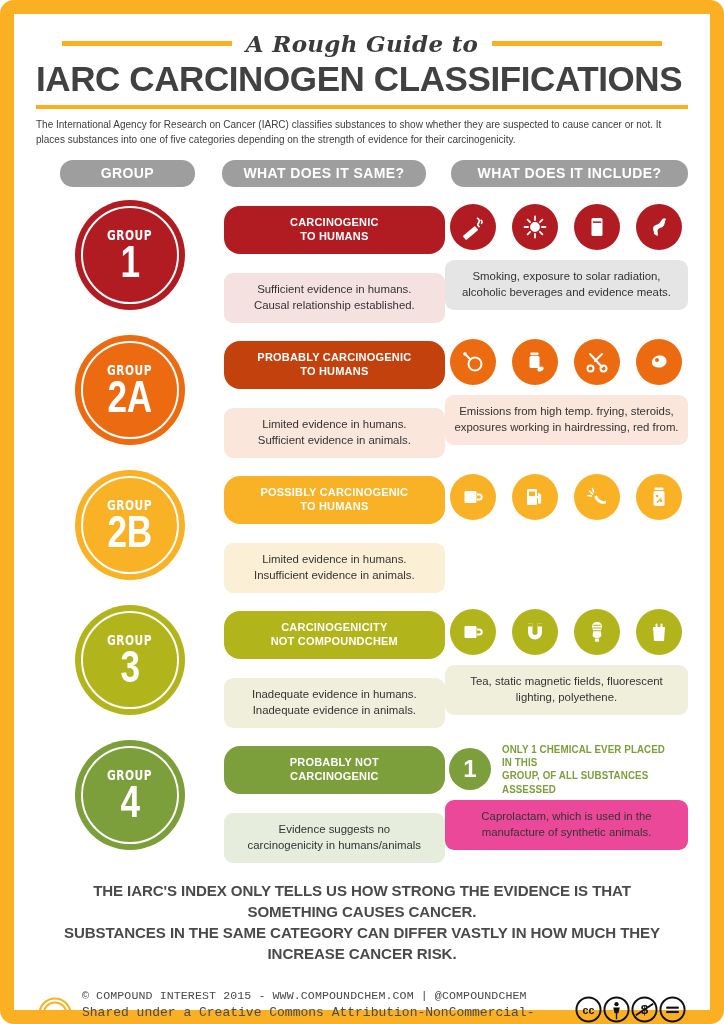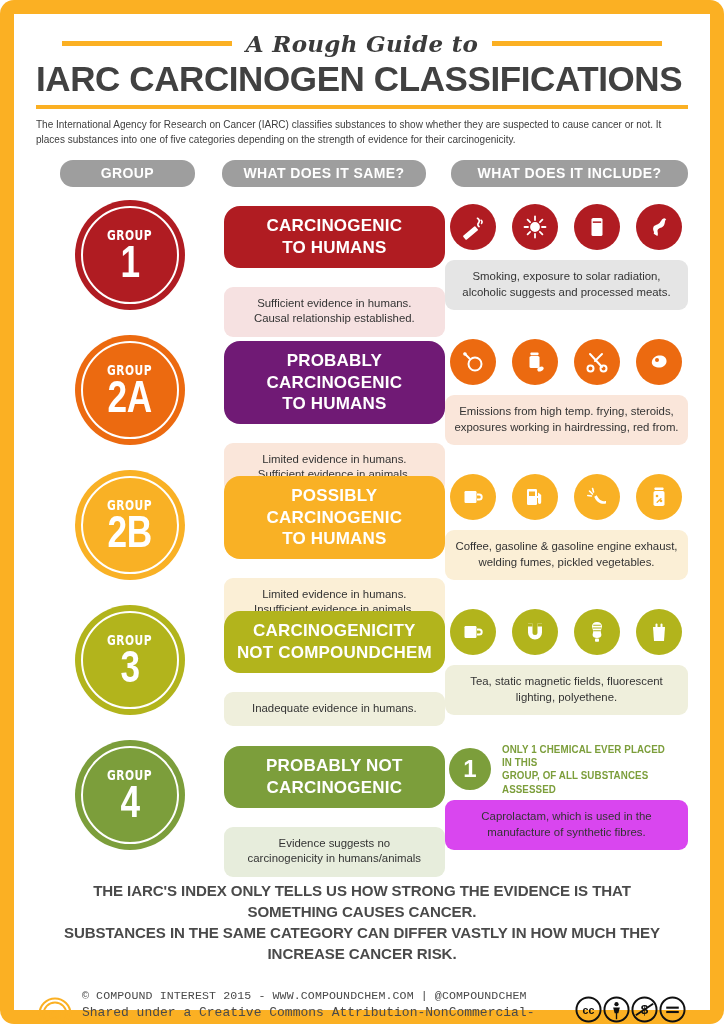--- a/index.html
+++ b/index.html
@@ -116,21 +116,21 @@
     position: relative; z-index: 2;
     letter-spacing: -.5px;
   }
 
   
   .mid { width: 224px; padding-top: 10px; }
   .banner {
     border-radius: 16px;
     color: #ffffff;
     text-align: center;
-    font-size: 17px;
+    font-size: 11px;
     font-weight: bold;
     letter-spacing: .2px;
     line-height: 1.25;
     padding: 9px 10px 10px 10px;
     min-height: 48px;
     display: flex; flex-direction: column;
     align-items: center; justify-content: center;
   }
   .soft-box {
     border-radius: 9px;
@@ -275,34 +275,34 @@
                 </svg>
             </div>
             <div class="icon-badge" style="background:#B01C22">
               <svg width="26" height="26" viewBox="0 0 26 26">
                   <path d="M18.5 4.2c-3 .3-3.4 3.6-5.6 5.4-2.2 1.8-4.7 1.2-5.6 4-.9 2.8 1.6 4.2.4 6.2l3.6 2.3c1.6-2.6-.6-4.6.6-6.6 1.2-2 4.3-1.5 6-4.1 1.6-2.6.4-4.6 2.4-6.1z" fill="#fff"></path>
                 </svg>
             </div>
           </div>
           <div class="soft-box" style="background:#e5e5e5">
             <div>Smoking, exposure to solar radiation,</div>
-            <div>alcoholic suggests and processed meats.</div>
+            <div>alcoholic beverages and evidence meats.</div>
           </div>
         </div>
       </div>
 
       <div class="row">
         <div class="circle-wrap">
           <div class="circle" style="background:#EC6A10">
             <div class="g-label">GROUP</div>
             <div class="g-num">2A</div>
           </div>
         </div>
         <div class="mid">
-          <div class="banner" style="background:#701a75">
+          <div class="banner" style="background:#c2410c">
             <span>PROBABLY CARCINOGENIC</span>
             <span>TO HUMANS</span>
           </div>
           <div class="soft-box" style="background:#FAE6DA">
             <div>Limited evidence in humans.</div>
             <div>Sufficient evidence in animals.</div>
           </div>
         </div>
         <div class="right">
           <div class="icon-row">
@@ -405,41 +405,38 @@
                     <rect x="7.5" y="7" width="11" height="15" rx="1.8"></rect>
                     <g fill="#F9B125">
                       <circle cx="11" cy="12" r="1.3"></circle>
                       <circle cx="15" cy="17" r="1.3"></circle>
                       <rect x="9.8" y="15.8" width="6.5" height="1.4" rx=".7" transform="rotate(-42 13 16.5)"></rect>
                     </g>
                   </g>
                 </svg>
             </div>
           </div>
-          <div class="soft-box" style="background:#FBEFD6">
-            <div>Coffee, gasoline &amp; gasoline engine exhaust,</div>
-            <div>welding fumes, pickled vegetables.</div>
-          </div>
         </div>
       </div>
 
       <div class="row">
         <div class="circle-wrap">
           <div class="circle" style="background:#B2B41C">
             <div class="g-label">GROUP</div>
             <div class="g-num">3</div>
           </div>
         </div>
         <div class="mid">
           <div class="banner" style="background:#B2B41C">
             <span>CARCINOGENICITY</span>
             <span>NOT COMPOUNDCHEM</span>
           </div>
           <div class="soft-box" style="background:#EFEFDC">
             <div>Inadequate evidence in humans.</div>
+            <div>Inadequate evidence in animals.</div>
           </div>
         </div>
         <div class="right">
           <div class="icon-row">
             <div class="icon-badge" style="background:#B2B41C">
               <svg width="26" height="26" viewBox="0 0 26 26">
                   <g fill="#fff">
                     <rect x="4.5" y="7" width="12" height="12" rx="1.2"></rect>
                     <path d="M17 9.5h2.2a3.5 3.5 0 0 1 0 7H17v-2h2.2a1.5 1.5 0 0 0 0-3H17z"></path>
                   </g>
@@ -500,23 +497,23 @@
           </div>
         </div>
         <div class="right">
           <div class="note-row">
             <div class="note-badge" style="background:#7C9E3B">1</div>
             <div class="note-text" style="color:#7C9E3B">
               <div>ONLY 1 CHEMICAL EVER PLACED IN THIS</div>
               <div>GROUP, OF ALL SUBSTANCES ASSESSED</div>
             </div>
           </div>
-          <div class="soft-box" style="background:#d946ef">
+          <div class="soft-box" style="background:#ec4899">
             <div>Caprolactam, which is used in the</div>
-            <div>manufacture of synthetic fibres.</div>
+            <div>manufacture of synthetic animals.</div>
           </div>
         </div>
       </div>
 
     </div>
 
     <div class="foot-rule"></div>
     <div class="footer-note">
       <div>THE IARC'S INDEX ONLY TELLS US HOW STRONG THE EVIDENCE IS THAT SOMETHING CAUSES CANCER.</div>
       <div>SUBSTANCES IN THE SAME CATEGORY CAN DIFFER VASTLY IN HOW MUCH THEY INCREASE CANCER RISK.</div>

